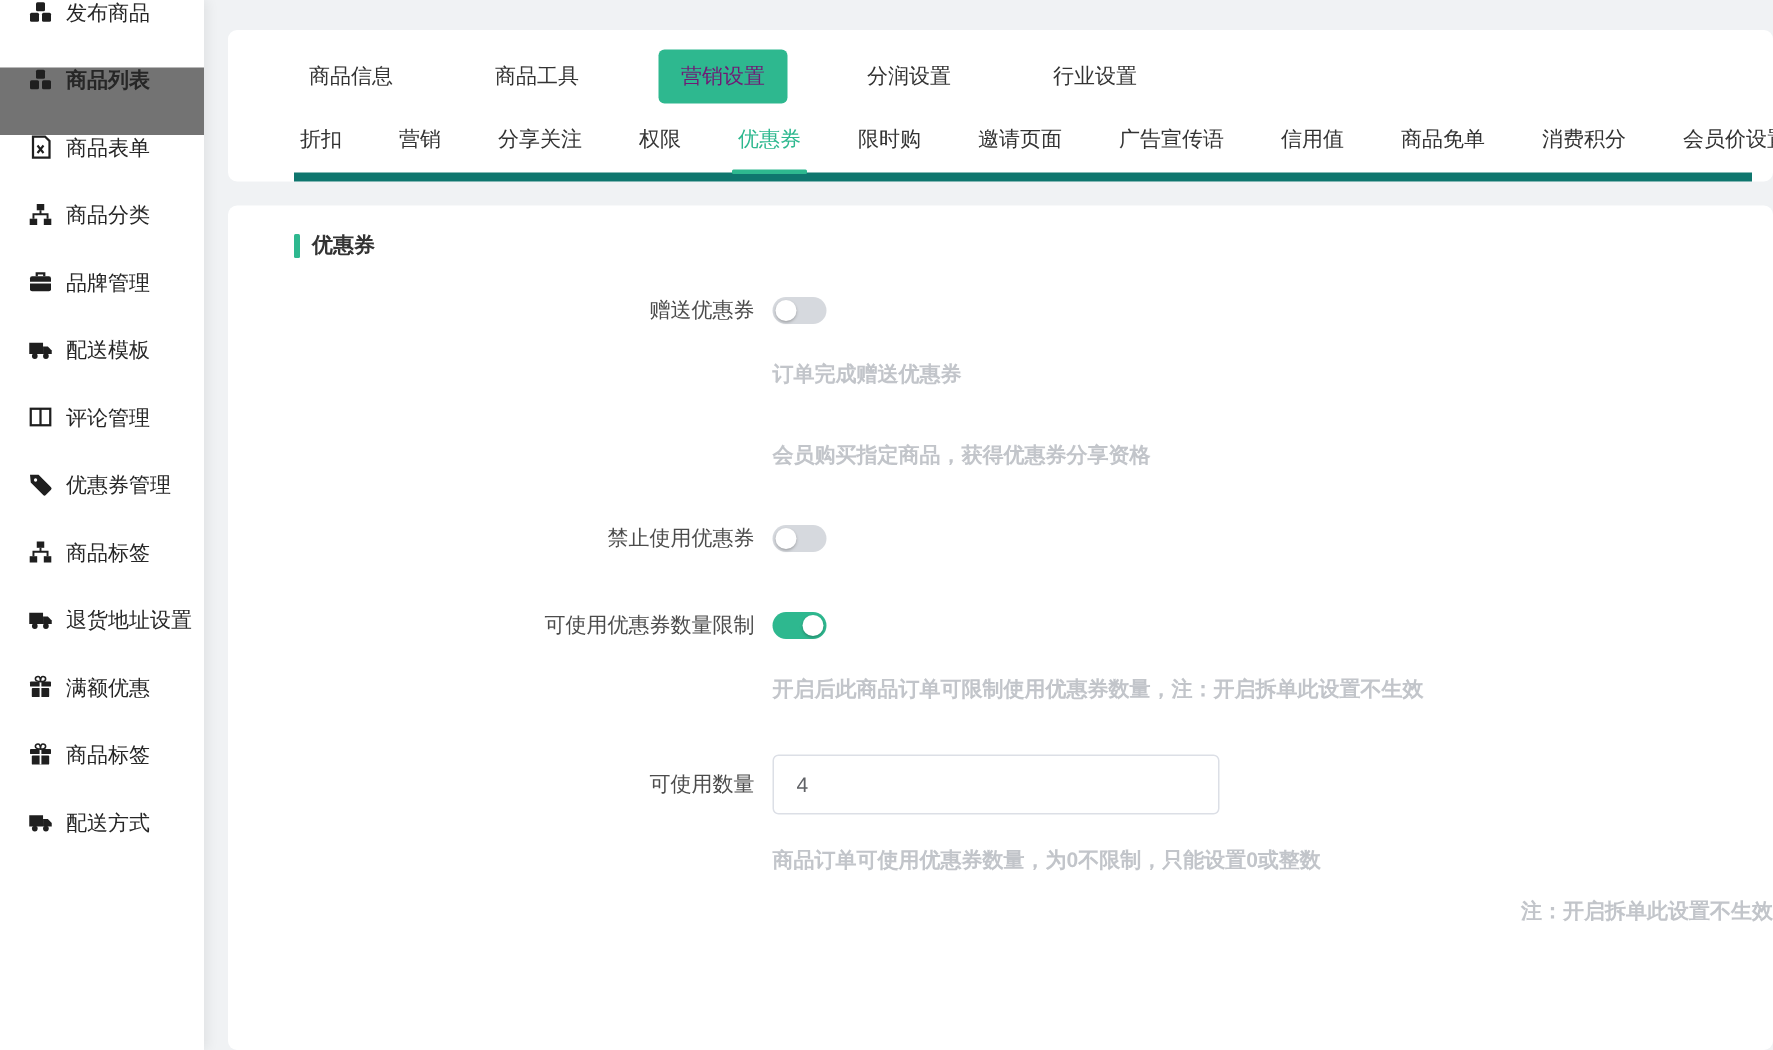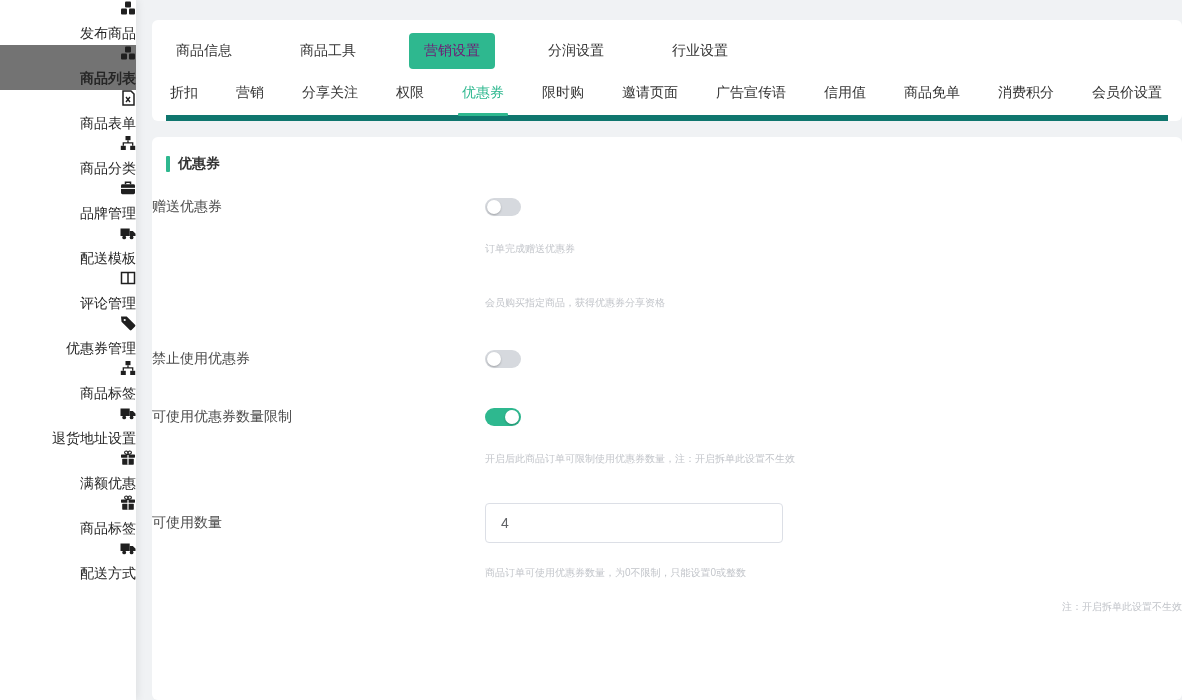--- a/index.html
+++ b/index.html
@@ -8,33 +8,32 @@
     font-family: "Liberation Sans", "DejaVu Sans", sans-serif;
     background:#f0f2f4;
     position:relative;
   }
   
   .sidebar {
     position:absolute; left:0; top:0; bottom:0; width:136px;
     background:#fff; box-shadow:2px 0 8px rgba(0,0,0,.07); z-index:2;
   }
   .side-item {
-    height:45px; display:flex; align-items:flex-end; gap:9px;
+    height:45px; display:flex; align-items:flex-start; gap:9px;
     padding-left:19px; font-size:14px; color:#262626; cursor:pointer;
     white-space:nowrap;
-    flex-direction:column;
   }
   .side-item.active { background:#737373; font-weight:bold; }
   .side-item svg { width:16px; height:16px; flex:0 0 16px; color:#1f1f1f; }
   
   .main {
     position:absolute; left:152px; top:0; right:0; bottom:0;
     display:flex; flex-direction:column; padding-top:20px;
   }
-  .card { background:#fff; border-radius:6px; }
+  .card { background:#fff; border-radius:6px;padding-left:30px; }
   .card-tabs { margin-bottom:16px; }
   .tabs-row { display:flex; gap:38px; padding:13px 0 0 9px; align-items:center; }
   .tab {
     padding:9px 15px; font-size:14px; color:#333; cursor:pointer;
     border-radius:4px; white-space:nowrap;
   }
   .tab.active { background:var(--accent); color:#701a75; }
   .subtabs-row {
     display:flex; gap:38px; margin:0 14px; padding:15px 4px 0 4px;
     border-bottom:6px solid #0f766e;
@@ -49,23 +48,23 @@
     height:3px; background:var(--accent); border-radius:1px;
   }
   
   .card-content { flex:1; }
   .section-head { display:flex; align-items:center; gap:8px; padding:18px 0 0 14px; }
   .section-bar { width:4px; height:16px; background:var(--accent); border-radius:1px; }
   .section-title { font-size:14px; font-weight:bold; color:#333; }
   .form { margin-top:22px; }
   .form-row { margin-bottom:34px; }
   .row-main { display:flex; align-items:center; min-height:24px; }
-  .row-label { flex:0 0 321px; font-size:14px; color:#4c4c4c; }
+  .row-label { flex:0 0 321px; text-align:right; font-size:14px; color:#4c4c4c; }
   .row-control { margin-left:12px; display:flex; align-items:center; }
-  .row-help { margin:20px 0 0 333px; font-size:10px; color:#c2c5ca; line-height:20px; }
+  .row-help { margin:20px 0 0 333px; font-size:14px; color:#c2c5ca; line-height:20px;font-weight:bold; }
   .row-help div + div { margin-top:14px;text-align:right; }
   
   .switch {
     width:36px; height:18px; border-radius:9px; background:#d6d9de;
     position:relative; cursor:pointer; display:inline-block;
   }
   .switch::after {
     content:""; position:absolute; top:2px; left:2px; width:14px; height:14px;
     border-radius:50%; background:#fff; box-shadow:0 1px 2px rgba(0,0,0,.25);
   }

